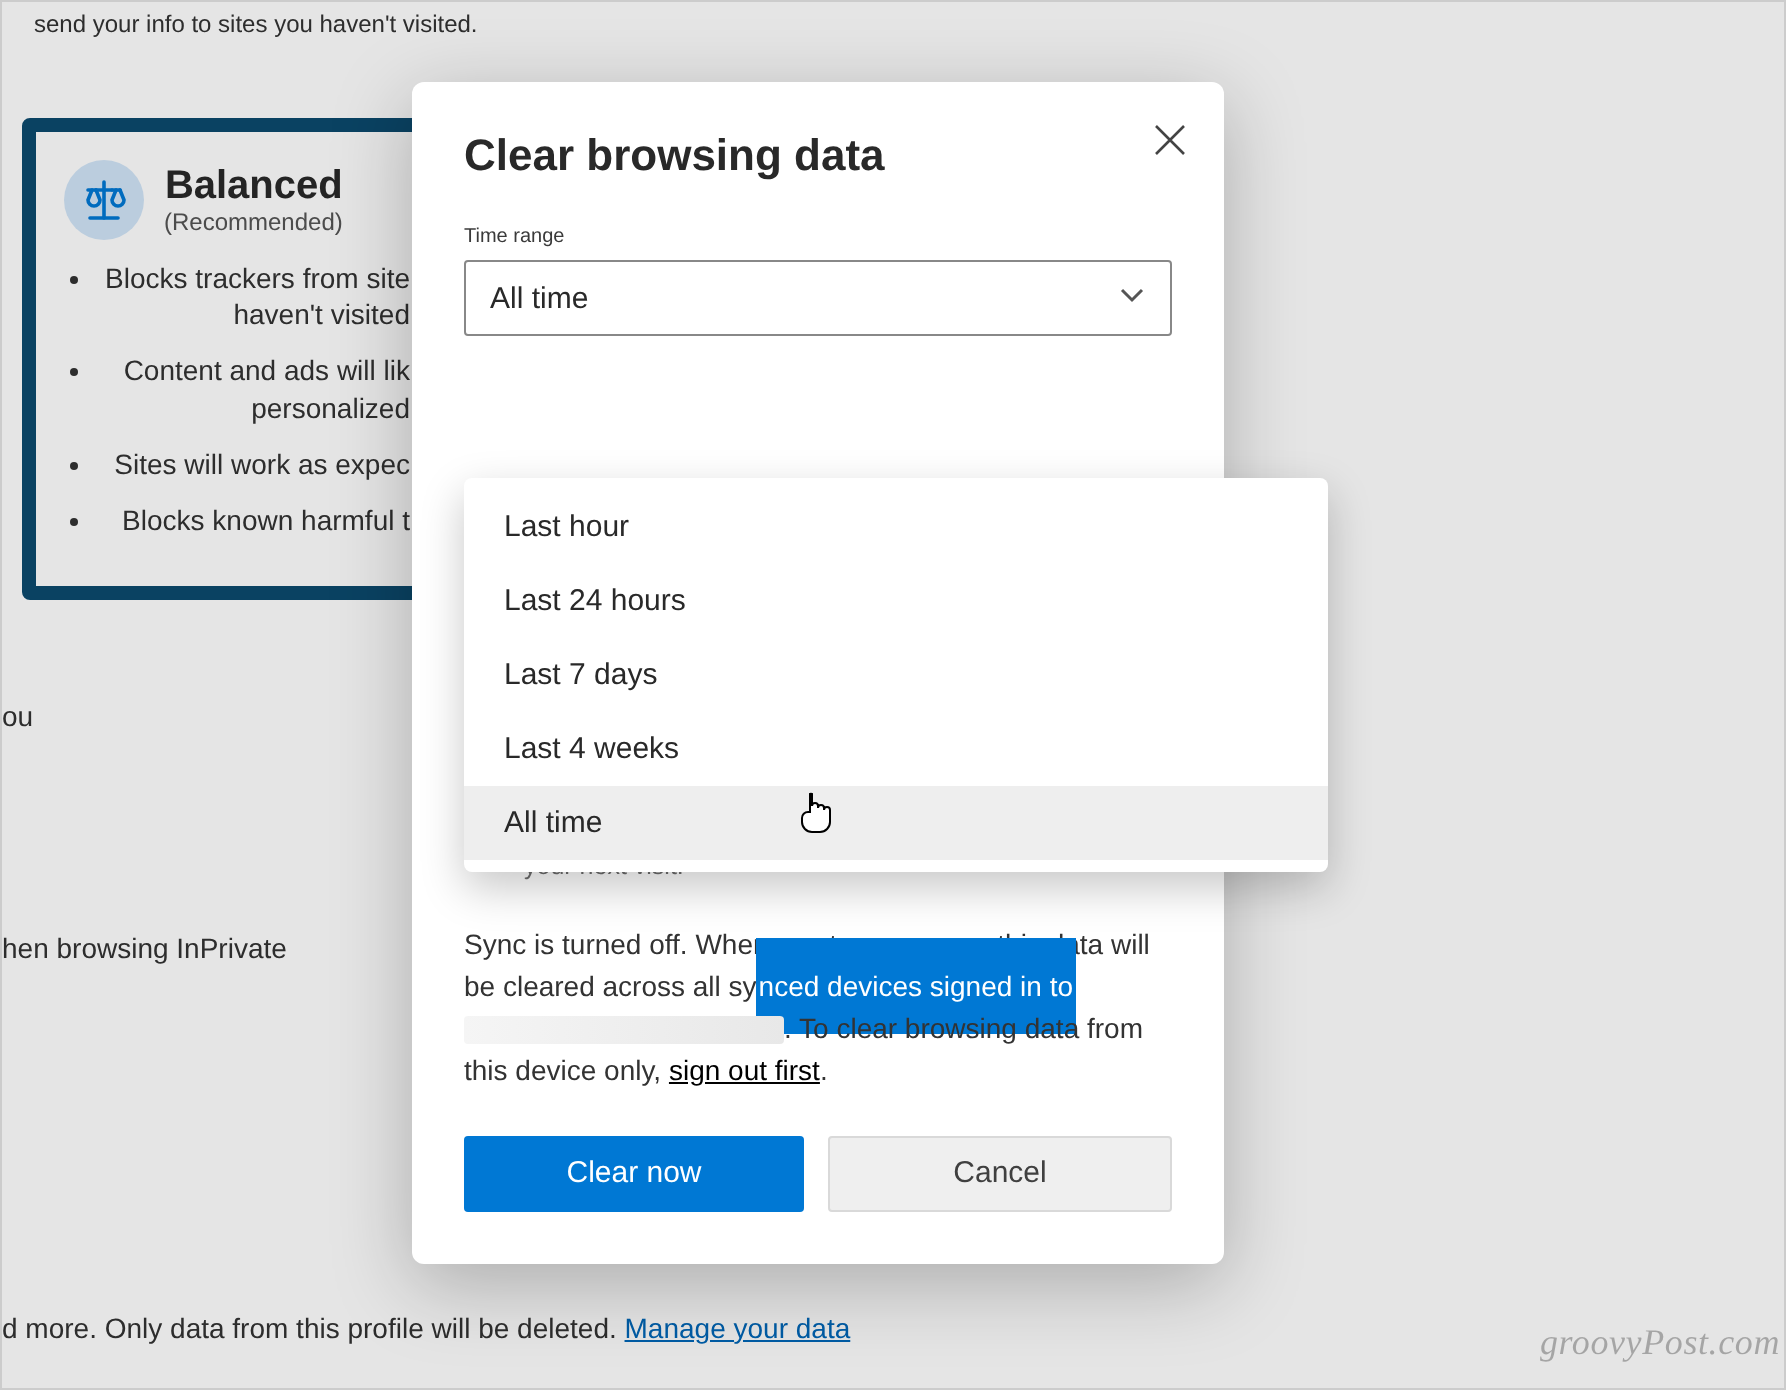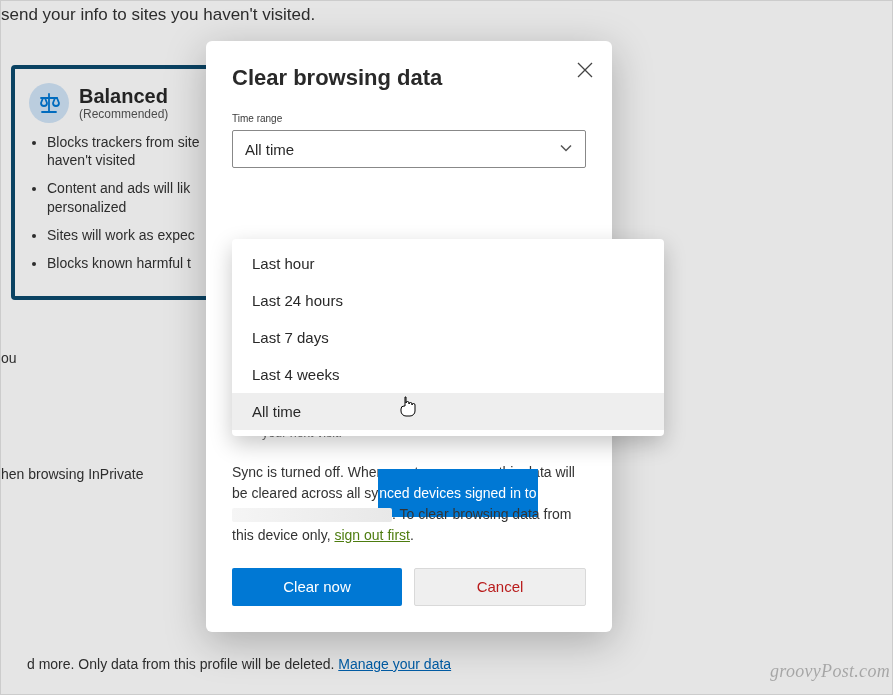--- a/index.html
+++ b/index.html
@@ -1,29 +1,29 @@
 <!DOCTYPE html>
 <html><head>
 <meta charset="utf-8">
 <style>
   * { box-sizing: border-box; margin: 0; padding: 0; }
   html, body { width: 893px; height: 695px; overflow: hidden; font-family: "Segoe UI", Arial, sans-serif; font-size: 14px; color: #292929; }
   .page { position: relative; width: 893px; height: 695px; background: #fff; border: 1px solid #ccc; }
   .page-inner { padding: 0 0 0 0; }
-  .top-text { padding: 4px 0 0 0; font-size: 17px; color: #333; }
-  .tracking-card { margin: 40px 0 0 10px; width: 215px; border: 4px solid #0c4a6e; border-radius: 4px; padding: 14px 14px 14px 14px; }
+  .top-text { padding: 4px 0 0 16px; font-size: 12px; color: #333; }
+  .tracking-card { margin: 40px 0 0 10px; width: 215px; border: 7px solid #0c4a6e; border-radius: 4px; padding: 14px 14px 14px 14px; text-align: right; }
   .card-header { display: flex; align-items: center; gap: 10px; margin-bottom: 10px; }
   .scales-icon { width: 40px; height: 40px; border-radius: 50%; background: #d1e5f8; display: flex; align-items: center; justify-content: center; color: #0078d4; flex: 0 0 40px; }
   .card-title { font-size: 20px; font-weight: 600; line-height: 1.1; }
   .card-sub { font-size: 12px; color: #555; }
   .card-list { list-style: disc; padding-left: 18px; font-size: 14px; color: #333; }
   .card-list li { margin: 10px 0; line-height: 1.3; }
   .you-line { margin-top: 50px; font-size: 14px; color: #333; }
   .inprivate-line { margin-top: 100px; font-size: 14px; color: #333; }
-  .bottom-line { position: absolute; bottom: 22px; left: 0; font-size: 14px; color: #333; padding-left: 26px; }
+  .bottom-line { position: absolute; bottom: 22px; left: 0; font-size: 14px; color: #333; }
   .bottom-line a { color: #0067b8; text-decoration: underline; cursor: pointer; }
   .watermark { position: absolute; right: 2px; bottom: 12px; color: rgba(0,0,0,0.28); font-size: 18px; font-style: italic; font-family: Georgia, serif; letter-spacing: .3px; }
 
   
   .modal-backdrop { position: absolute; inset: 0; background: rgba(0,0,0,0.10); }
   .modal { position: absolute; left: 205px; top: 40px; width: 406px; background: #fff; border-radius: 6px; box-shadow: 0 10px 40px rgba(0,0,0,.25); padding: 24px 26px 26px 26px; }
   .modal-close { position: absolute; right: 18px; top: 20px; width: 18px; height: 18px; color: #444; cursor: pointer; }
   .modal-title { font-size: 22px; font-weight: 600; margin-bottom: 22px; }
   .label { font-size: 10px; color: #3a3a3a; margin-bottom: 6px; }
   .select-box { position: relative; width: 100%; height: 38px; border: 1px solid #888; border-radius: 2px; display: flex; align-items: center; padding: 0 12px; font-size: 15px; cursor: pointer; background: #fff; }
@@ -34,25 +34,25 @@
   .under-drop { margin-top: 222px; }
   .check-row { display: flex; gap: 10px; }
   .checkbox { width: 20px; height: 20px; border-radius: 2px; background: #767676; display: flex; align-items: center; justify-content: center; flex: 0 0 20px; }
   .checkbox svg { color: #fff; }
   .check-body { flex: 1; }
   .check-title { font-weight: 600; font-size: 14px; }
   .check-desc { font-size: 12.5px; color: #6e6e6e; line-height: 1.35; margin-top: 2px; }
   .sync-text { margin-top: 20px; font-size: 14px; color: #333; line-height: 1.5; }
   .sync-text .sel { background: #0078d4; color: #fff; padding: 16px 1px; }
   .sync-text .redact { display: inline-block; width: 160px; height: 14px; background: linear-gradient(90deg,#f5f5f5,#e8e8e8); vertical-align: middle; border-radius: 2px; }
-  .sync-text a { color: #4d7c0f; text-decoration: underline; cursor: pointer; }
+  .sync-text a { color: #000000; text-decoration: underline; cursor: pointer; }
   .btn-row { display: flex; gap: 12px; margin-top: 22px; }
   .btn { flex: 1; height: 38px; border: none; border-radius: 2px; font-size: 15px; cursor: pointer; }
   .btn-primary { background: #0078d4; color: #fff; }
-  .btn-secondary { background: #efefef; color: #b91c1c; border: 1px solid #d9d9d9; }
+  .btn-secondary { background: #efefef; color: #404040; border: 1px solid #d9d9d9; }
   .cursor-img { position: absolute; left: 398px; top: 394px; z-index: 10; color: #000; }
 </style>
 </head>
 <body>
 
 <div class="page">
   <div class="page-inner">
     <div class="top-text">send your info to sites you haven't visited.</div>
 
     <div class="tracking-card">

